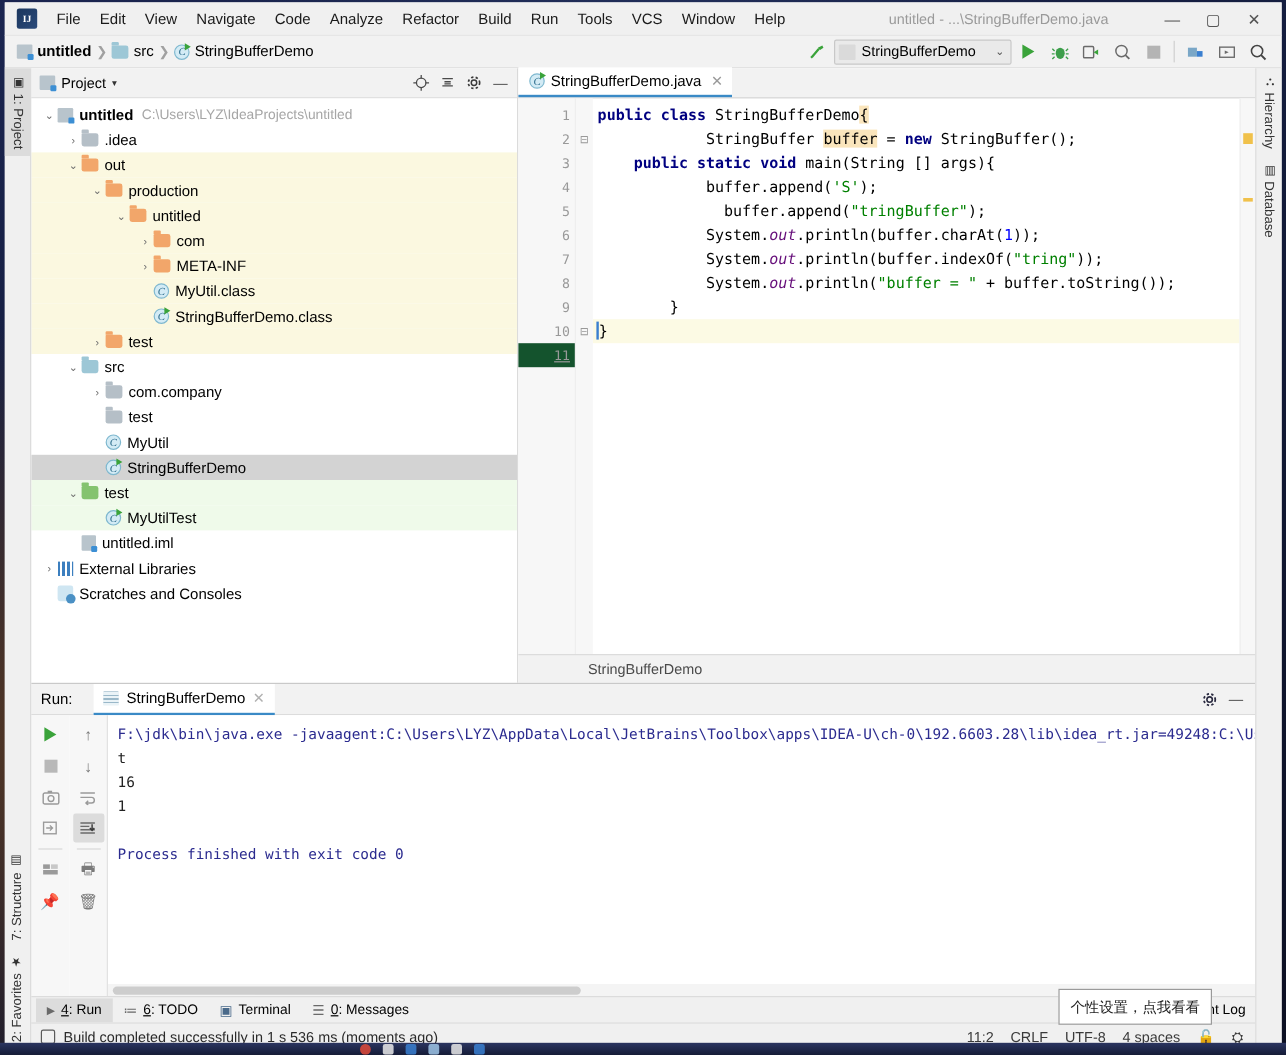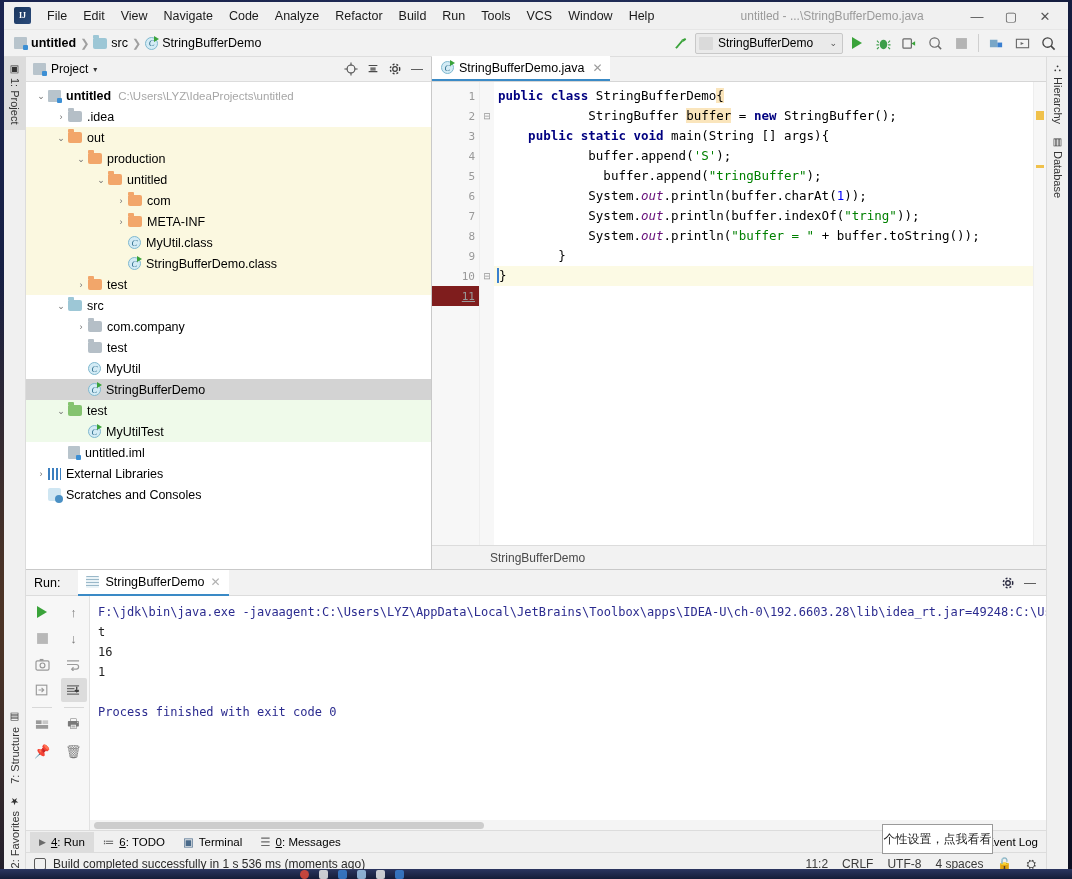--- a/index.html
+++ b/index.html
@@ -234,21 +234,21 @@
   }
   .etab .x { color:#9a9a9a; font-size:12px; margin-left:3px;}
   #editor-main { flex:1 1 auto; display:flex; min-height:0; position:relative; }
   #gutter {
     width: 48px; flex:0 0 auto; background:#f7f7f7;
     border-right:1px solid #eee;
     font-family: "DejaVu Sans Mono", monospace; font-size: 11px; color:#999;
     padding-top: 4px;
   }
   .gline { height:20px; display:flex; align-items:center; justify-content:flex-end; padding-right:4px; position:relative;}
-  .gline.cur { background:#7f1d1d;text-decoration:underline; }
+  .gline.cur { background:#14532d;text-decoration:underline; }
   .grun { position:absolute; right:-14px; width:0;height:0;
     border-left:8px solid #3aa33a; border-top:5px solid transparent;border-bottom:5px solid transparent;}
   #foldcol { width:14px; flex:0 0 auto; background:#f7f7f7; padding-top:4px; position:relative;}
   .fold { height:20px; display:flex; align-items:center; justify-content:center; color:#999; font-size:9px;}
   #code {
     flex:1 1 auto; padding-top:4px; overflow:hidden;
     font-family: "DejaVu Sans Mono", monospace; font-size: 12.5px;
     color:#000; position:relative;
   }
   .cline { height:20px; line-height:20px; white-space:pre; padding-left:4px;}
@@ -325,21 +325,21 @@
 
   
   #statusbar {
     height: 22px; background:#f0f0f0; display:flex; align-items:center;
     flex:0 0 auto; border-top:1px solid #dcdcdc; padding-left:8px; font-size:12px; color:#2a2a2a;
   }
   #status-right { margin-left:auto; display:flex; align-items:center; gap:14px; padding-right:10px; color:#3a3a3a;}
 
   
   #tooltip {
-    position:absolute; left:882px; top:824px; width:111px; height:30px;
+    position:absolute; left:882px; top:824px; width:128px; height:30px;
     background:#fff; border:1px solid #9a9a9a;
     display:flex; align-items:center; justify-content:center;
     font-size:12px; color:#222; z-index:50;
     font-family:Liberation Serif, serif;
   }
   
   #taskbar {
     position:absolute; left:0; right:0; bottom:0; height:10px;
     background:linear-gradient(180deg,#2b3560,#151c38);
     display:flex; align-items:center; gap:10px; padding-left:300px;

